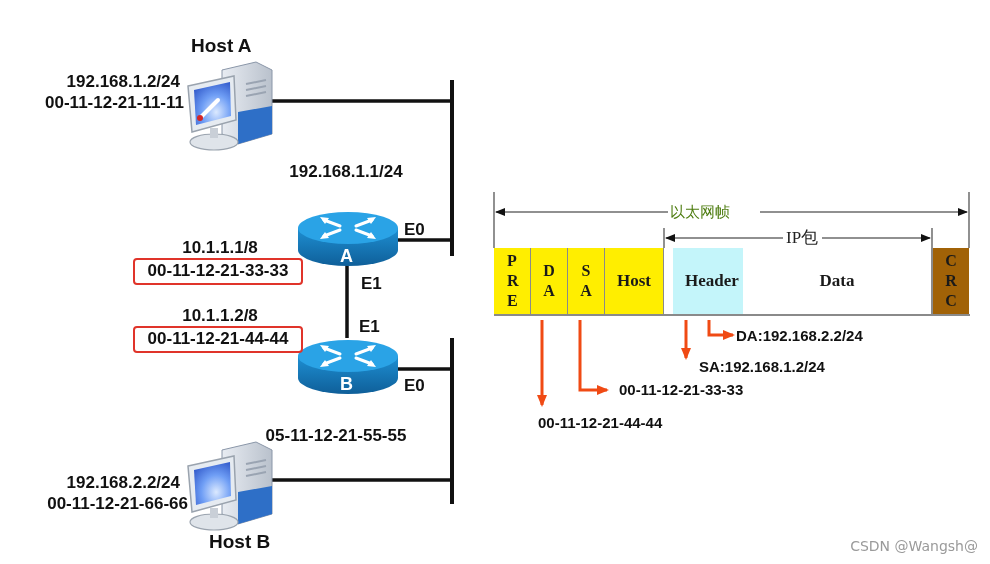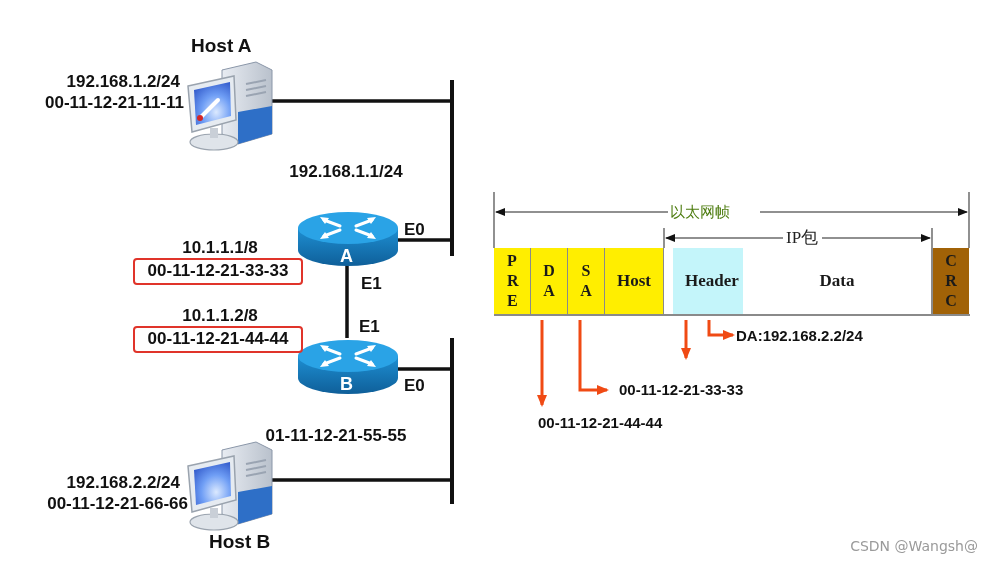--- a/index.html
+++ b/index.html
@@ -153,21 +153,21 @@
   <div class="lbl c" style="left:133px;top:261px;width:170px;">00-11-12-21-33-33</div>
   <div class="lbl" style="left:361px;top:274px;">E1</div>
 
   <div class="lbl c" style="left:140px;top:306px;width:160px;">10.1.1.2/8</div>
   <div class="mac-box" style="left:133px;top:326px;width:170px;height:27px;"></div>
   <div class="lbl c" style="left:133px;top:329px;width:170px;">00-11-12-21-44-44</div>
   <div class="lbl" style="left:359px;top:317px;">E1</div>
 
   <div class="lbl" style="left:340px;top:374px;color:#ffffff;font-size:18px;">B</div>
   <div class="lbl" style="left:404px;top:376px;">E0</div>
-  <div class="lbl c" style="left:240px;top:426px;width:192px;">01-11-12-21-55-55</div>
+  <div class="lbl c" style="left:240px;top:426px;width:192px;">05-11-12-21-55-55</div>
 
   <div class="lbl r" style="left:20px;top:473px;width:160px;">192.168.2.2/24</div>
   <div class="lbl r" style="left:10px;top:494px;width:178px;">00-11-12-21-66-66</div>
   <div class="lbl host-title" style="left:190px;top:532px;margin-left:19px;">Host B</div>
 
   <div class="frame-title" style="left:668px;top:203px;">以太网帧</div>
   <div class="ip-title" style="left:784px;top:229px;">IP包</div>
 
   <div style="position:absolute;left:494px;top:248px;width:476px;height:66px;border-bottom:2px solid #8a8a8a;box-sizing:content-box;">
     <div class="frame-field stack" style="left:0;top:0;width:37px;height:66px;background:#ffee00;">
@@ -181,17 +181,18 @@
     </div>
     <div class="frame-field wide" style="left:111px;top:0;width:59px;height:66px;background:#ffee00;">Host</div>
     <div class="frame-field wide" style="left:170px;top:0;width:79px;height:66px;background:#c4f5fa;margin-left:9px;">Header</div>
     <div class="frame-field wide" style="left:249px;top:0;width:189px;height:66px;background:#ffffff;">Data</div>
     <div class="frame-field stack" style="left:438px;top:0;width:37px;height:66px;background:#a16207;border-left:1px solid #8a8a8a;border-right:none;">
       <span style="width:12px;word-spacing:20px;">C R C</span>
     </div>
   </div>
 
   <div class="ann" style="left:736px;top:327px;">DA:192.168.2.2/24</div>
+  <div class="ann" style="left:699px;top:358px;">SA:192.168.1.2/24</div>
   <div class="ann" style="left:619px;top:381px;">00-11-12-21-33-33</div>
   <div class="ann" style="left:538px;top:414px;">00-11-12-21-44-44</div>
 
   <div class="watermark">CSDN @Wangsh@</div>
 </div>
 
 </body></html>

